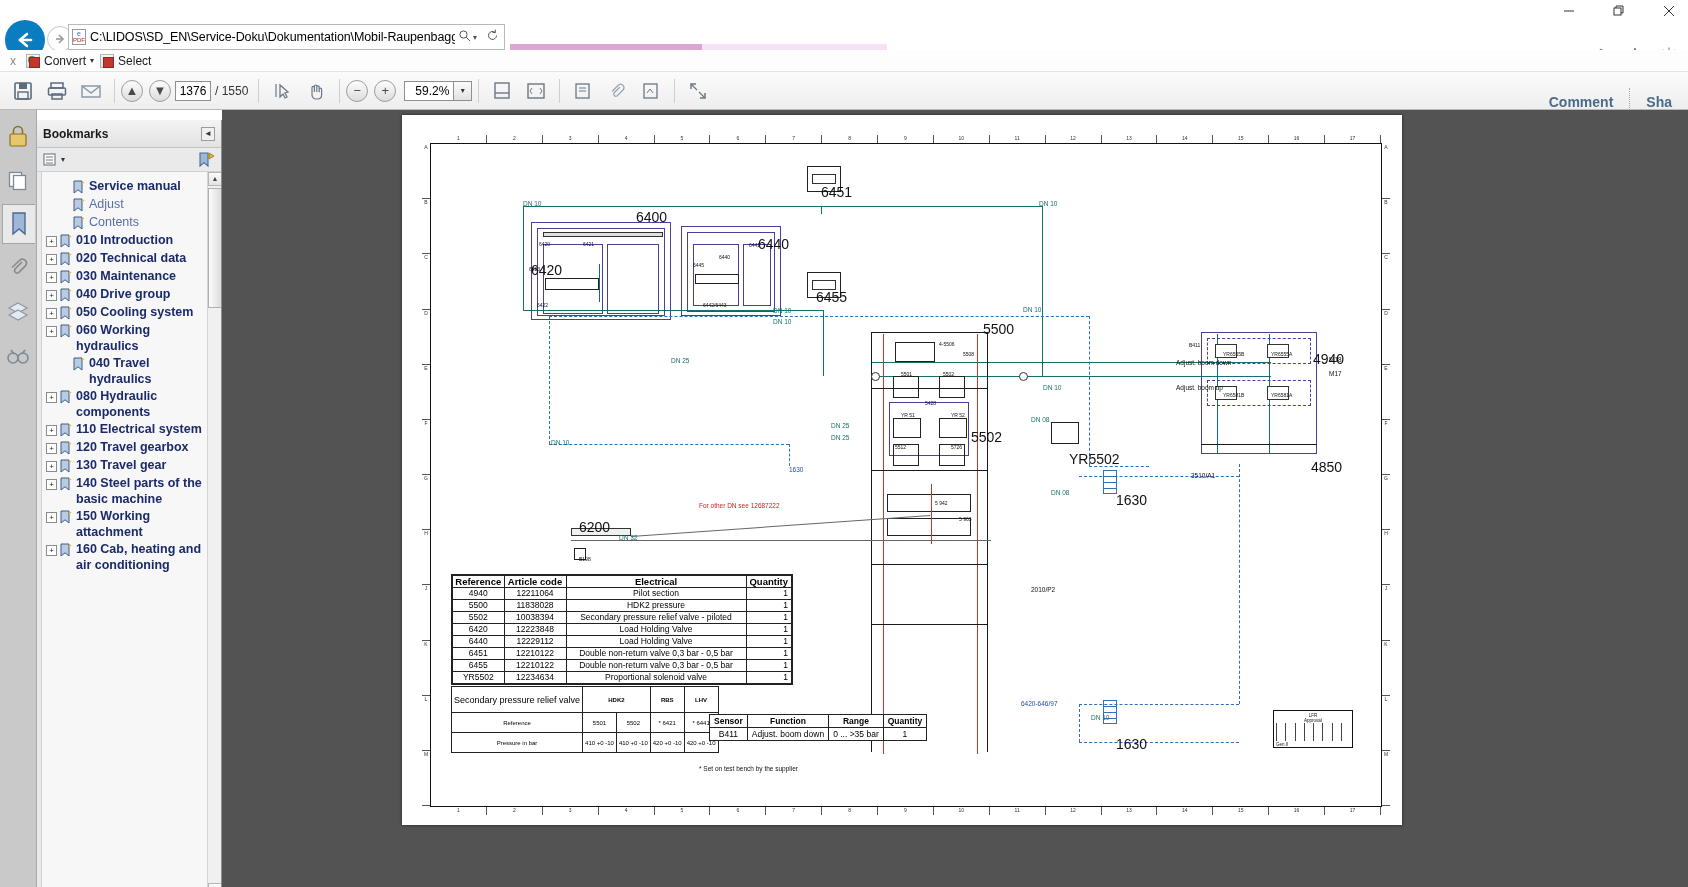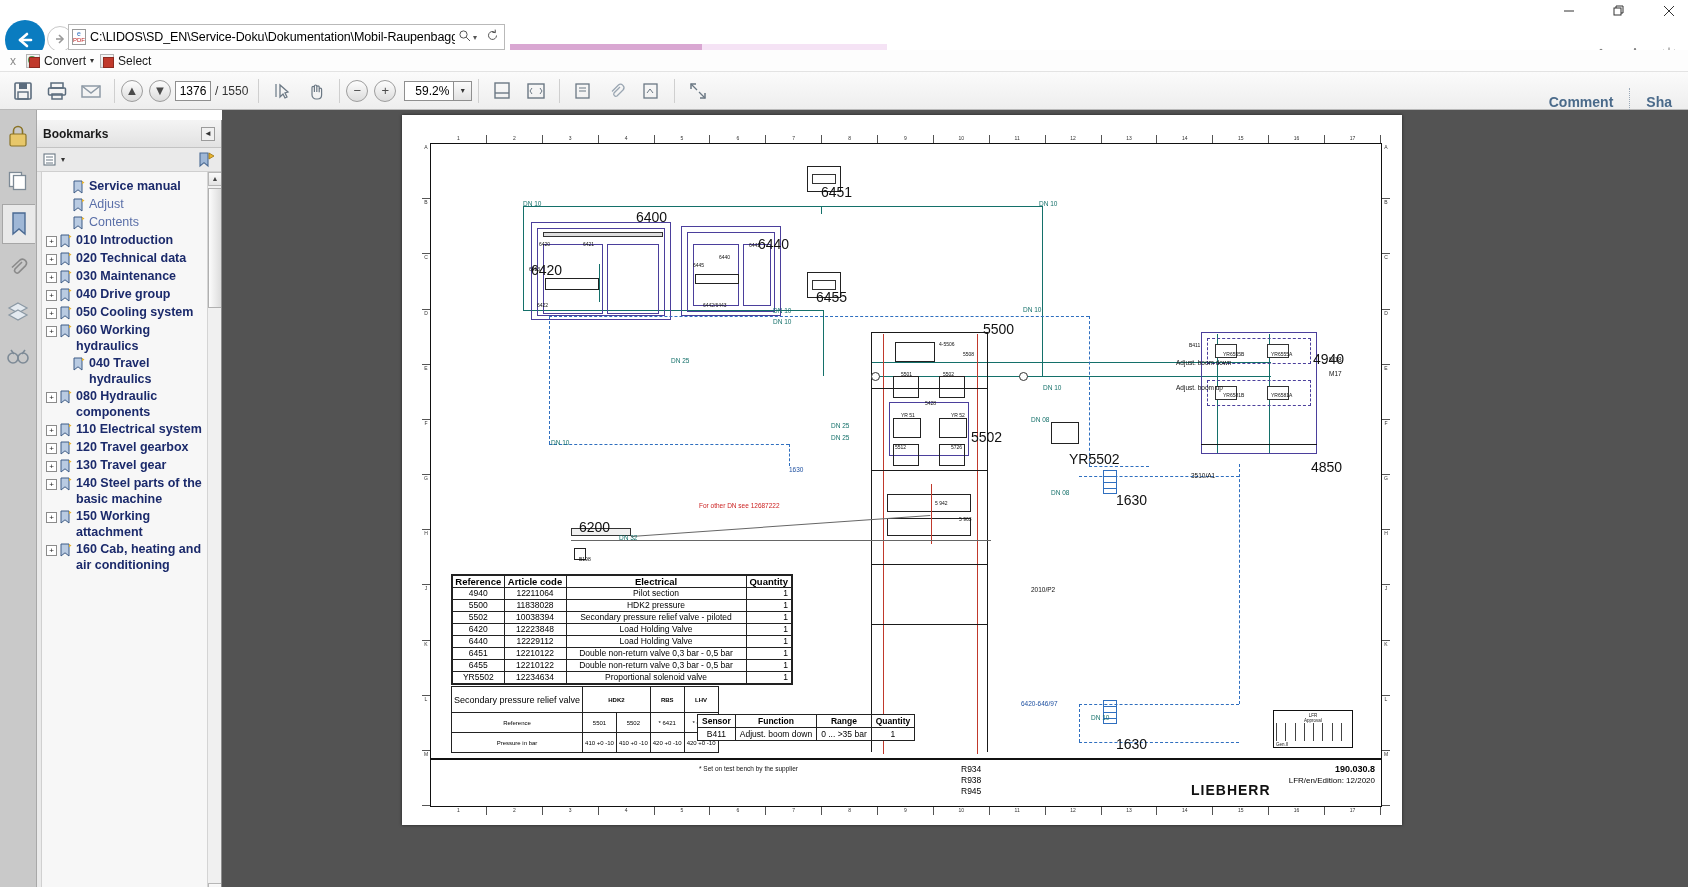--- a/index.html
+++ b/index.html
@@ -1090,21 +1090,21 @@
             <tr>
               <td style="height: 20px;">Pressure in bar</td>
               <td>410 +0 -10</td>
               <td>410 +0 -10</td>
               <td>420 +0 -10</td>
               <td>420 +0 -10</td>
             </tr>
           </tbody>
       </table>
 
-      <table class="stab" id="sensor-table" style="left:266px;top:570px;">
+      <table class="stab" id="sensor-table" style="left:278px;top:570px;">
         <thead>
             <tr>
               <th>Sensor</th>
               <th>Function</th>
               <th>Range</th>
               <th>Quantity</th>
             </tr>
           </thead>
         <tbody>
             <tr>
@@ -1127,28 +1127,16 @@
             <div class="ab-col"></div>
           <div class="ab-col"></div>
             <div class="ab-col"></div>
             <div class="ab-col"></div>
           <div class="ab-col"></div>
             <div class="ab-col"></div>
         </div>
         <div class="ab-b">Gen.II</div>
       </div>
 
-      <div id="title-block">
-        <div class="tb-models" id="tb-models">
-            <div>R934</div>
-            <div>R938</div>
-            <div>R945</div>
-          </div>
-        <div class="tb-liebherr">LIEBHERR</div>
-        <div class="tb-right">
-          <b>190.030.8</b><br>
-          <span>LFR/en/Edition: 12/2020</span>
-        </div>
-      </div>
 
     </div>
   </div>
 </div>
 
 </body></html>

